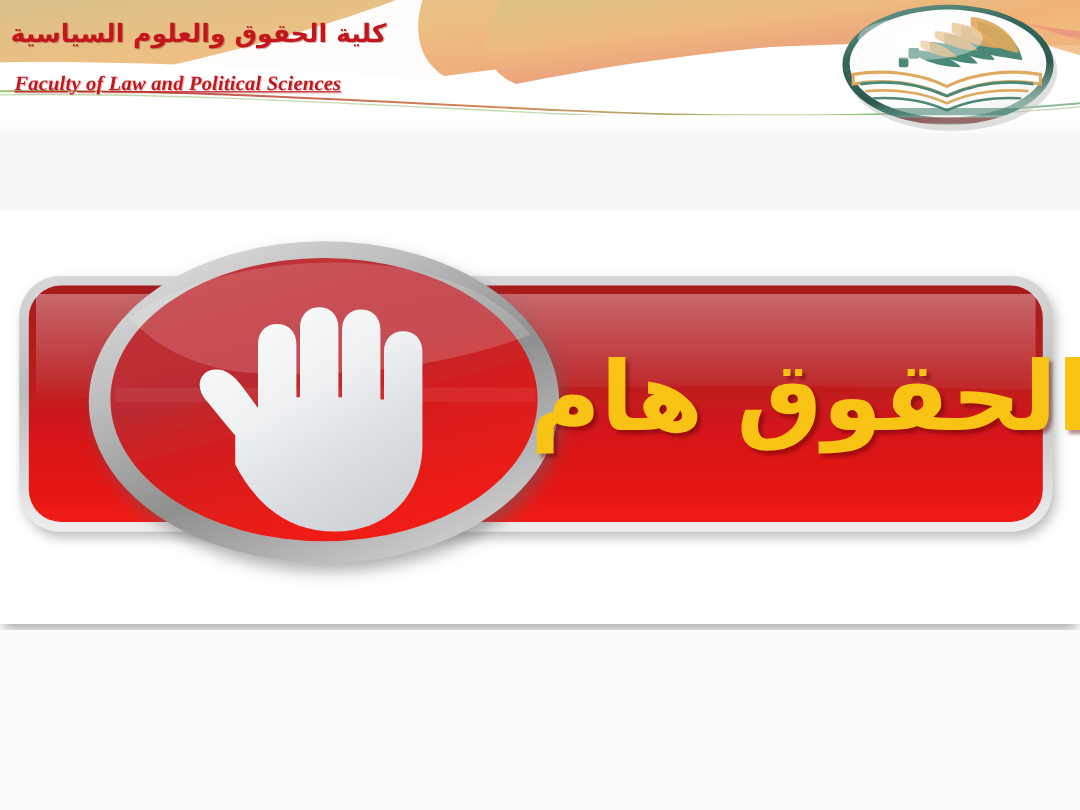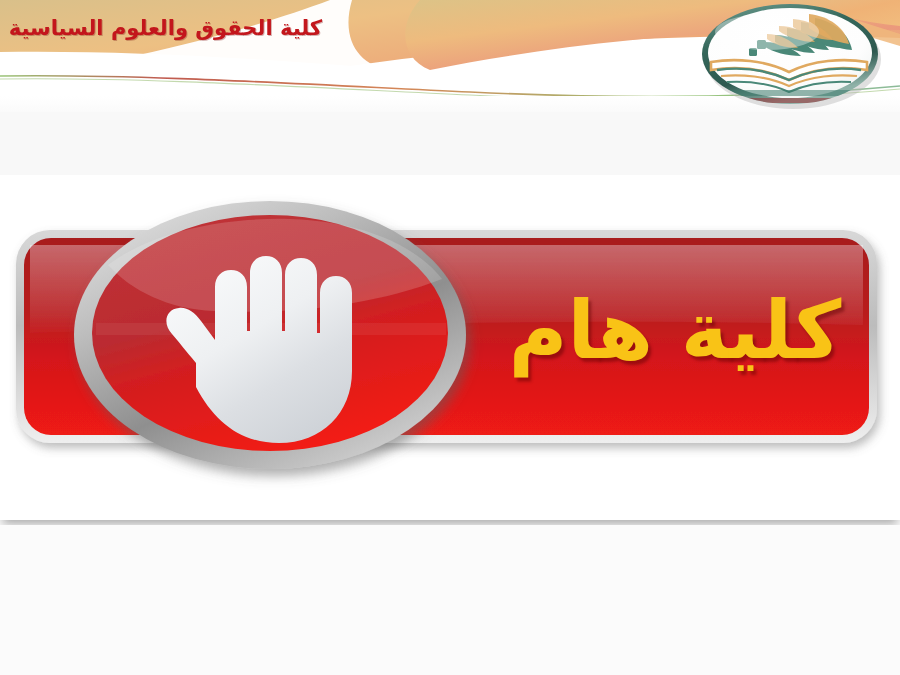--- a/index.html
+++ b/index.html
@@ -182,20 +182,21 @@
       <path d="M818,8 L900,34 L900,46 L806,18 Z" fill="#f0b87c" opacity="0.85"></path>
 
       <path d="M0,76 C140,74 300,84 470,92 C640,100 790,96 900,86" fill="none" stroke="url(#gradThinLine)" stroke-width="1.6" opacity="0.9"></path>
       <path d="M0,79 C140,77 300,87 470,95 C640,103 790,99 900,89" fill="none" stroke="#a9c98c" stroke-width="1.1" opacity="0.7"></path>
 
       <rect x="0" y="96" width="900" height="16" fill="url(#gradBottomWhite)"></rect>
     </svg>
 
     <div id="faculty-name-ar">كلية الحقوق والعلوم السياسية</div>
 
+    <div id="faculty-name-en">Faculty of  Law and Political Sciences</div>
 
     <div id="university-logo">
       <svg width="187" height="108" viewBox="0 0 187 108">
         <defs>
           <radialGradient id="ovalShine" cx="0.4" cy="0.3" r="0.8">
             <stop offset="0%" stop-color="#ffffff"></stop>
             <stop offset="70%" stop-color="#fdfdfd"></stop>
             <stop offset="100%" stop-color="#eef2f0"></stop>
           </radialGradient>
           <linearGradient id="ovalRing" x1="0" y1="0" x2="0.4" y2="1">
@@ -343,18 +344,18 @@
                    C320,107 327,101 336,101
                    C345,101 352,107 352,118
                    L352,196
                    C352,238 322,268 279,268
                    C240,268 214,246 196,212
                    Z"></path>
         </g>
       </svg>
     </div>
 
-    <div id="announcement-headline">كلية هام</div>
+    <div id="announcement-headline">الحقوق هام</div>
   </div>
 
   <div id="page-body-area"></div>
 
 </div>
 
 </body></html>

